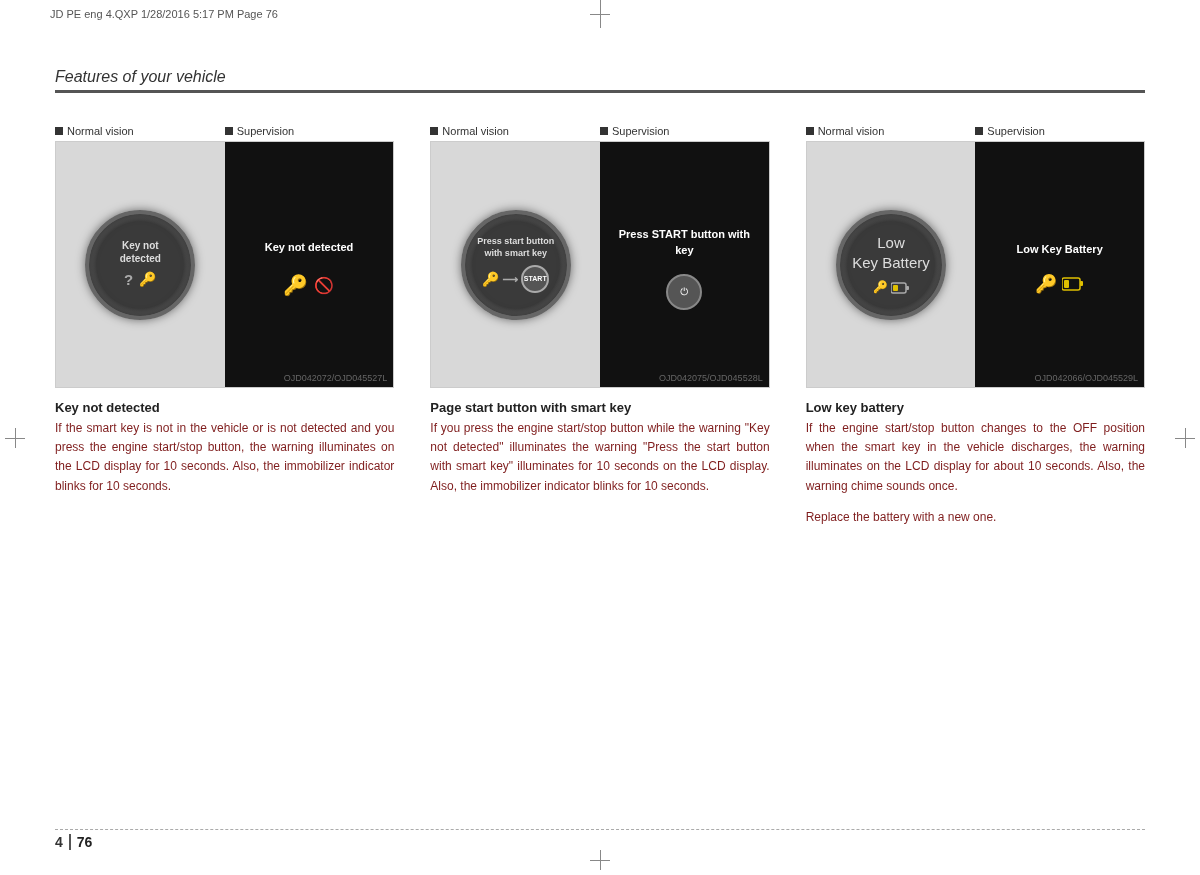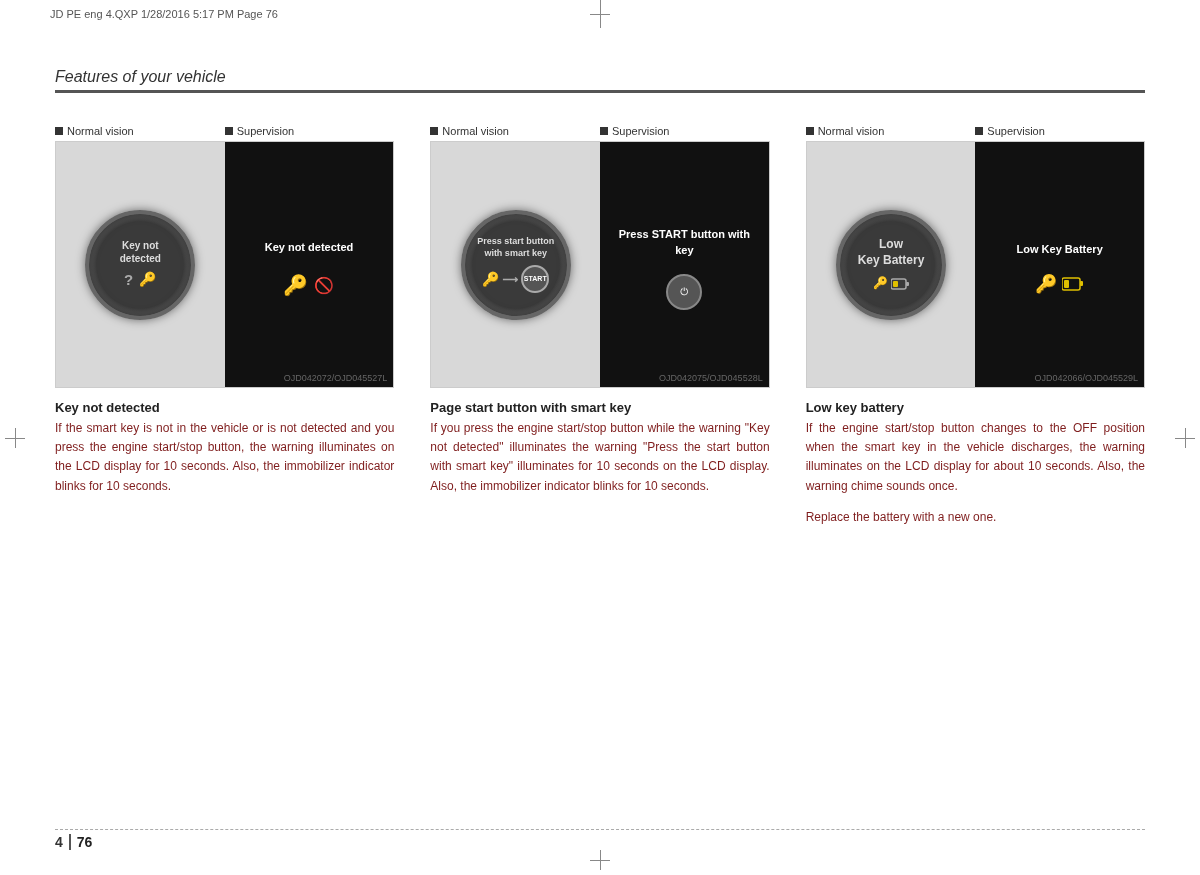--- a/index.html
+++ b/index.html
@@ -460,21 +460,21 @@
           <div class="label-square"></div>
           <span>Supervision</span>
         </div>
       </div>
 
       <div class="image-panel">
         <div class="vision-normal">
           <div class="circle-display">
             <div class="circle-display-inner">
               <div class="low-bat-display">
-                <div style="font-size:12px; color:#ddd; font-weight:bold; line-height:1.3;">Low<br>Key Battery</div>
+                <div style="font-size:15px; color:#ddd; font-weight:normal; line-height:1.3;">Low<br>Key Battery</div>
                 <div style="display:flex; align-items:center; gap:3px; margin-top:4px;">
                   <span style="font-size:12px; color:#ccc;">🔑</span>
                   <svg width="18" height="12" viewBox="0 0 18 12">
                     <rect x="0" y="1" width="15" height="10" rx="2" fill="none" stroke="#aaa" stroke-width="1.5"></rect>
                     <rect x="15" y="4" width="3" height="4" rx="1" fill="#aaa"></rect>
                     <rect x="2" y="3" width="5" height="6" rx="1" fill="#e0c000"></rect>
                   </svg>
                 </div>
               </div>
             </div>

